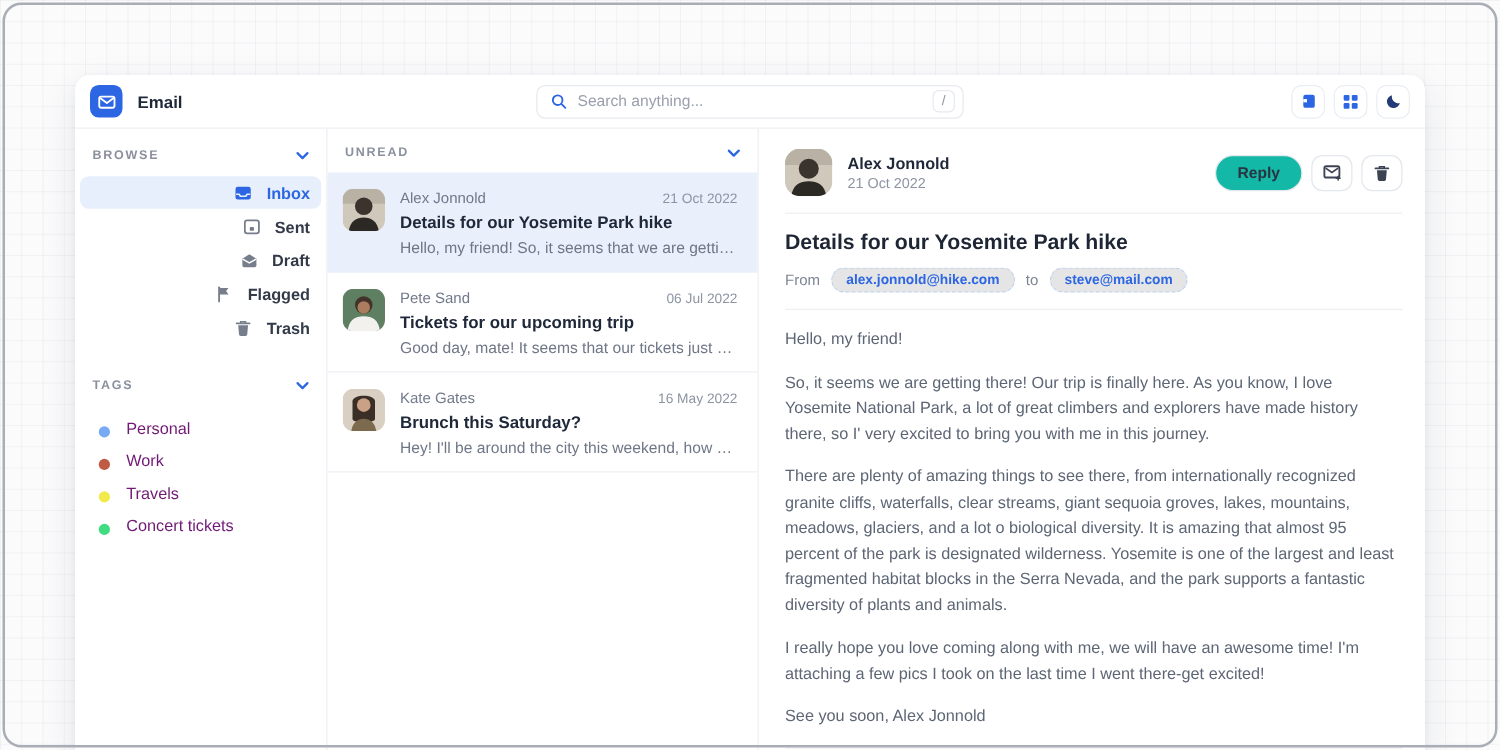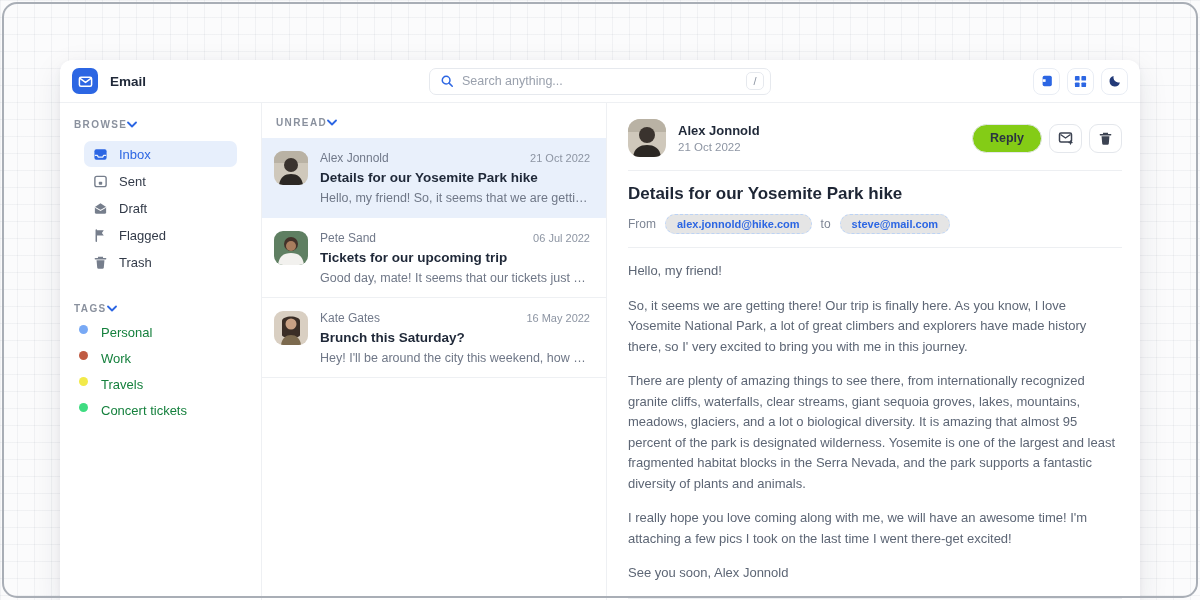--- a/index.html
+++ b/index.html
@@ -75,41 +75,42 @@
     display: flex; align-items: center; justify-content: center;
     cursor: pointer;
   }
   
   .content { flex: 1; display: flex; min-height: 0; }
   .sidebar { width: 202px; flex: 0 0 202px; border-right: 1px solid #eef0f3; padding-top: 2px; }
   .list-col { width: 345px; flex: 0 0 345px; border-right: 1px solid #eef0f3; display: flex; flex-direction: column; }
   .detail-col { flex: 1; padding: 16px 18px 0 21px; overflow: hidden; }
   
   .section-head {
-    display: flex; align-items: center; justify-content: flex-start;
+    display: flex; align-items: center; justify-content: space-between;
     padding: 14px 14px 10px 14px;
     font-size: 10px; font-weight: 700; letter-spacing: 1.4px;
     color: #8a919e;
   }
   .section-head .chev { cursor: pointer; display: flex; }
   
   .nav-item {
-    margin: 1px 24px; height: 26px;
+    margin: 1px 4px; height: 26px;
     display: flex; align-items: center; gap: 11px;
     padding: 0 9px; border-radius: 7px;
-    font-size: 13px; font-weight: 400; color: #333b49;
-    cursor: pointer;
+    font-size: 13px; font-weight: 700; color: #333b49;
+    cursor: pointer;
+    justify-content: flex-end;
   }
   .nav-item .ico { display: flex; color: #767e8c; }
   .nav-item.active { background: #e7effc; color: #2c66e3; }
   .nav-item.active .ico { color: #2c66e3; }
   .tag-item {
     margin: 1px 8px; height: 25px;
-    display: flex; align-items: flex-start; gap: 13px;
-    padding: 0 11px; font-size: 13px; font-weight: 500; color: #15803d;
+    display: flex; align-items: flex-end; gap: 13px;
+    padding: 0 11px; font-size: 13px; font-weight: 500; color: #701a75;
     cursor: pointer;
   }
   .tag-dot { width: 9px; height: 9px; border-radius: 50%; flex: 0 0 9px; }
   
   .empty-state {
     padding: 64px 24px 80px;
     text-align: center; font-size: 12.5px; color: #8b93a1;
   }
   .ee-head { border-top: 1px solid #f0f2f5; }
   .email-item {
@@ -128,21 +129,21 @@
   .email-preview { font-size: 12.5px; color: #6f7787; white-space: nowrap; overflow: hidden; text-overflow: ellipsis; }
   
   .detail-head { display: flex; align-items: center; gap: 12px; }
   .detail-avatar { width: 38px; height: 38px; border-radius: 12px; overflow: hidden; flex: 0 0 38px; }
   .detail-sender { font-size: 13px; font-weight: 700; color: #1f2838; }
   .detail-date { font-size: 11.5px; color: #8d95a3; margin-top: 3px; }
   .detail-actions { margin-left: auto; display: flex; gap: 7px; align-items: center; }
   .reply-btn {
     height: 29px; padding: 0 17px;
     border: 1px solid #e4e7ec; border-radius: 17px;
-    background: #84cc16; font-family: inherit;
+    background: #14b8a6; font-family: inherit;
     font-size: 12.5px; font-weight: 700; color: #2a3342;
     cursor: pointer;
   }
   .action-btn {
     width: 33px; height: 29px;
     border: 1px solid #e4e7ec; border-radius: 9px;
     background: #fff; display: flex; align-items: center; justify-content: center;
     cursor: pointer; color: #3c4352;
   }
   .hr { border: none; border-top: 1px solid #edeff2; margin: 13px 0; }

